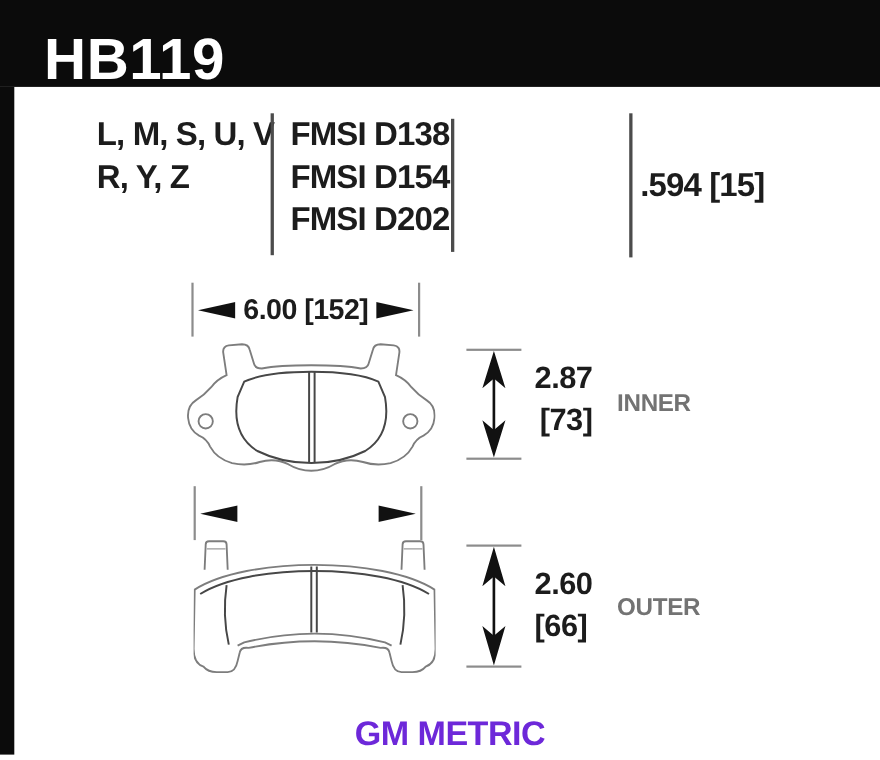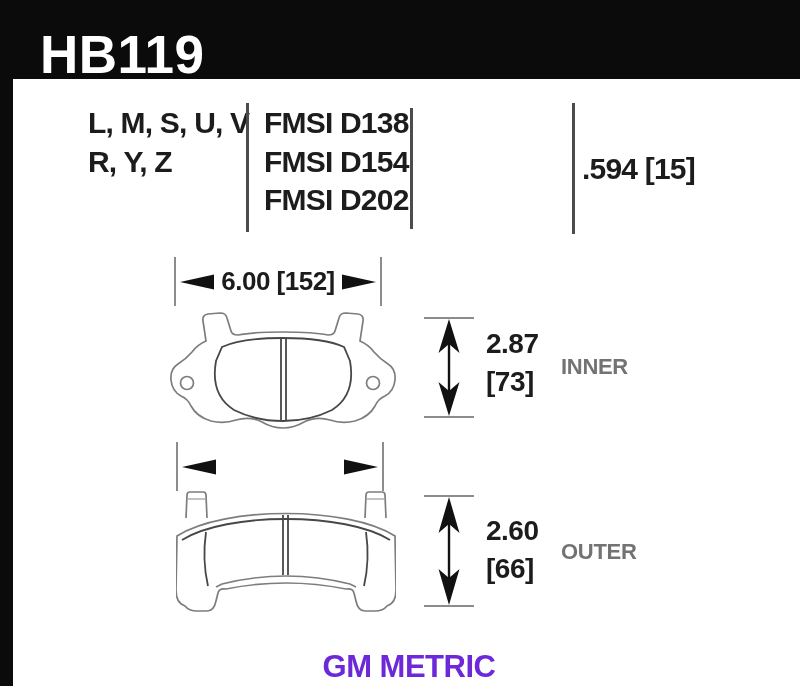--- a/index.html
+++ b/index.html
@@ -97,21 +97,21 @@
 
 <div class="abs vdim" style="left:424px;top:317px;height:101px;">
   <div class="tick top"></div>
   <div class="tick bottom"></div>
   <svg width="26" height="97" viewBox="0 0 26 97">
     <line x1="13" y1="8" x2="13" y2="89" stroke="#111111" stroke-width="2.4"></line>
     <path d="M 13 0 L 23.5 34 L 13 25 L 2.5 34 Z" fill="#111111"></path>
     <path d="M 13 97 L 23.5 63 L 13 72 L 2.5 63 Z" fill="#111111"></path>
   </svg>
 </div>
-<div class="abs vvals" style="left:486px;top:325px;">
+<div class="abs vvals" style="left:486px;top:325px;text-align:right;">
   <div>2.87</div>
   <div>[73]</div>
 </div>
 <div class="abs side-label" style="left:561px;top:351px;">INNER</div>
 
 <div class="abs hdim" style="left:176px;top:442px;width:208px;">
   <div class="tick left"></div>
   <svg width="34" height="18" viewBox="0 0 34 18">
     <polygon points="0,9 34,1.5 34,16.5" fill="#111111"></polygon>
   </svg>

